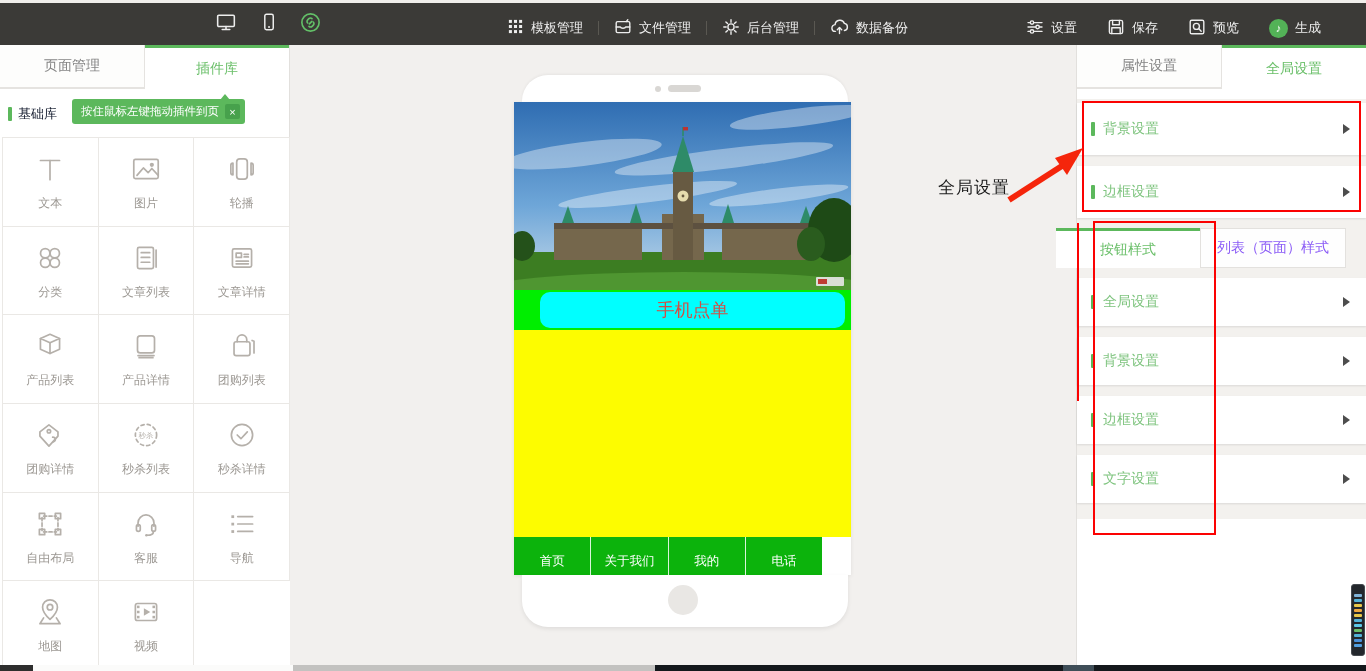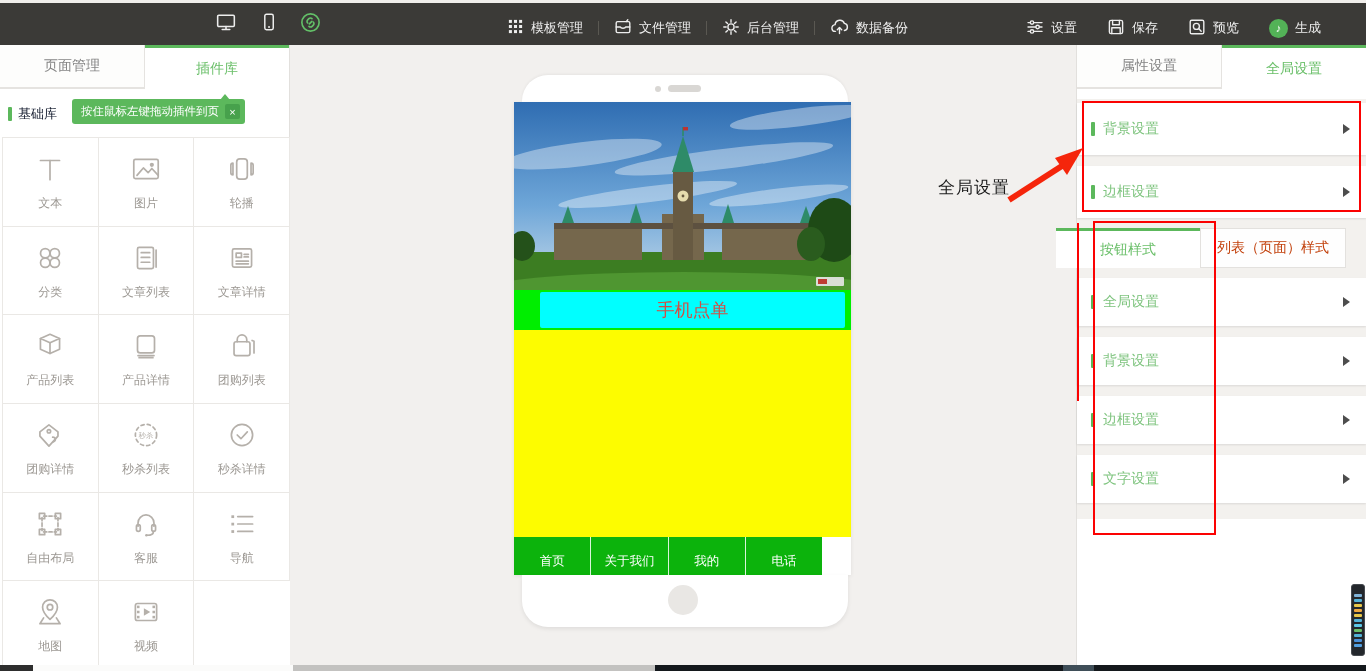--- a/index.html
+++ b/index.html
@@ -40,36 +40,36 @@
   
   .canvas{left:290px;top:45px;width:786px;height:626px;background:#f2f0ee}
   .phone-cap-top{left:522px;top:75px;width:326px;height:27px;background:#fff;border-radius:26px 26px 0 0;box-shadow:0 -1px 3px rgba(0,0,0,.05)}
   .phone-cap-bottom{left:522px;top:575px;width:326px;height:52px;background:#fff;border-radius:0 0 26px 26px;box-shadow:0 2px 4px rgba(0,0,0,.08)}
   .speaker-dot{left:655px;top:86px;width:6px;height:6px;border-radius:50%;background:#d9d7d4}
   .speaker-bar{left:668px;top:85px;width:33px;height:7px;border-radius:4px;background:#d9d7d4}
   .home-btn{left:668px;top:585px;width:30px;height:30px;border-radius:50%;background:#e9e7e4}
   .screen{left:514px;top:102px;width:337px;height:473px;background:#fff;box-shadow:0 1px 4px rgba(0,0,0,.08)}
   .hero{left:514px;top:102px;width:337px;height:188px;overflow:hidden}
   .strip{left:514px;top:290px;width:337px;height:40px}
-  .order-btn{left:540px;top:292px;width:305px;height:36px;border-radius:2px;display:flex;align-items:center;justify-content:center;font-size:18px}
+  .order-btn{left:540px;top:292px;width:305px;height:36px;border-radius:10px;display:flex;align-items:center;justify-content:center;font-size:18px}
   .yellow-block{left:514px;top:330px;width:337px;height:207px}
   .phone-nav{left:514px;top:537px;width:308px;height:38px;display:flex}
   .pnav-item{flex:1;display:flex;align-items:flex-end;justify-content:center;padding-bottom:5px;
              color:#fff;font-size:12.5px;border-right:1px solid rgba(255,255,255,.85);box-sizing:border-box}
   .pnav-item:last-child{border-right:none}
   
   .right-panel{left:1076px;top:45px;width:290px;height:626px;background:#fff;border-left:1px solid #e2e0dd;box-sizing:border-box}
   .rp-zone{left:1077px;top:99px;width:289px;height:420px;background:#f3f1ee}
   .rp-row{left:1077px;width:289px;background:#fff;display:flex;align-items:center;gap:8px;padding-left:14px;
           box-sizing:border-box;box-shadow:0 1px 2px rgba(0,0,0,.10);font-size:14px;color:#7fc47f}
   .chev{position:absolute;right:16px;width:0;height:0;border:5px solid transparent;border-right:none;border-left:7px solid #4d4d4d}
   .rp-tabs2{left:1056px;top:228px;width:290px;height:40px;display:flex}
   .tab2{flex:1;display:flex;align-items:center;justify-content:center;font-size:14px;box-sizing:border-box;background:#fff}
   .tab2.active{color:#6abf69;border-top:3px solid#5cb85c}
-  .tab2.inactive{color:#c2410c;border:1px solid #e3e1de;background:#fefefe}
+  .tab2.inactive{color:#8b5cf6;border:1px solid #e3e1de;background:#fefefe}
   
   .red-rect{border:2px solid #fb0202;z-index:50}
   .red-line{border-left:2px solid #fb0202;z-index:50}
   .anno-label{left:938px;top:176px;font-size:17px;color:#1b1b1b;letter-spacing:1px;z-index:60}
   
   .tb{height:6px;top:665px}
   .edge-widget{left:1351px;top:584px;width:12px;height:70px;background:#23272c;border:1px solid #45494e;border-radius:3px;
                display:flex;flex-direction:column;align-items:center;justify-content:center;gap:2px;z-index:40}
   .edge-stripe{width:8px;height:3px;border-radius:1px}
 </style>

